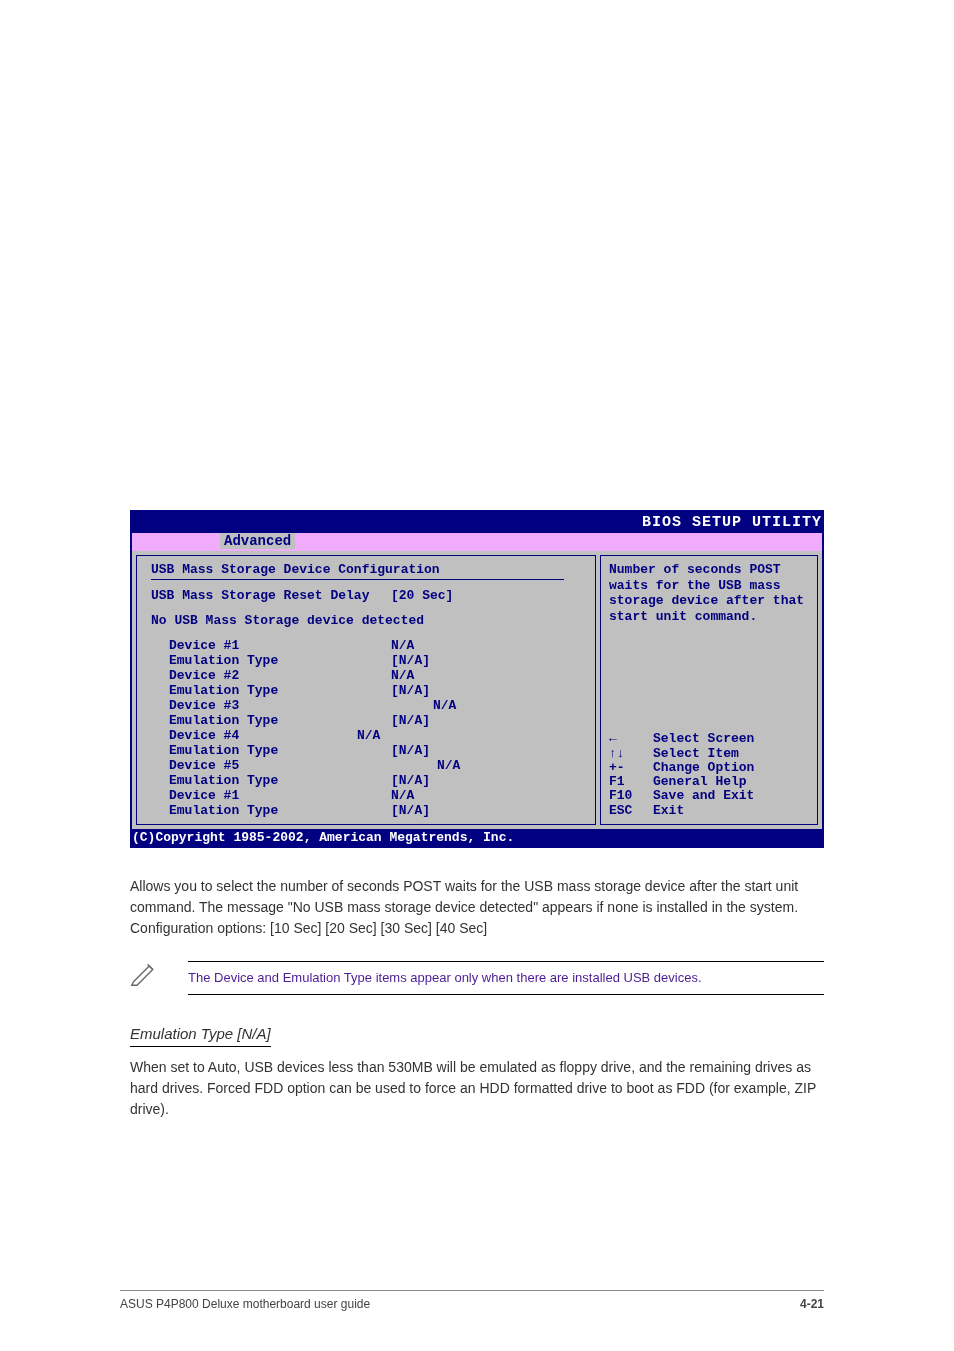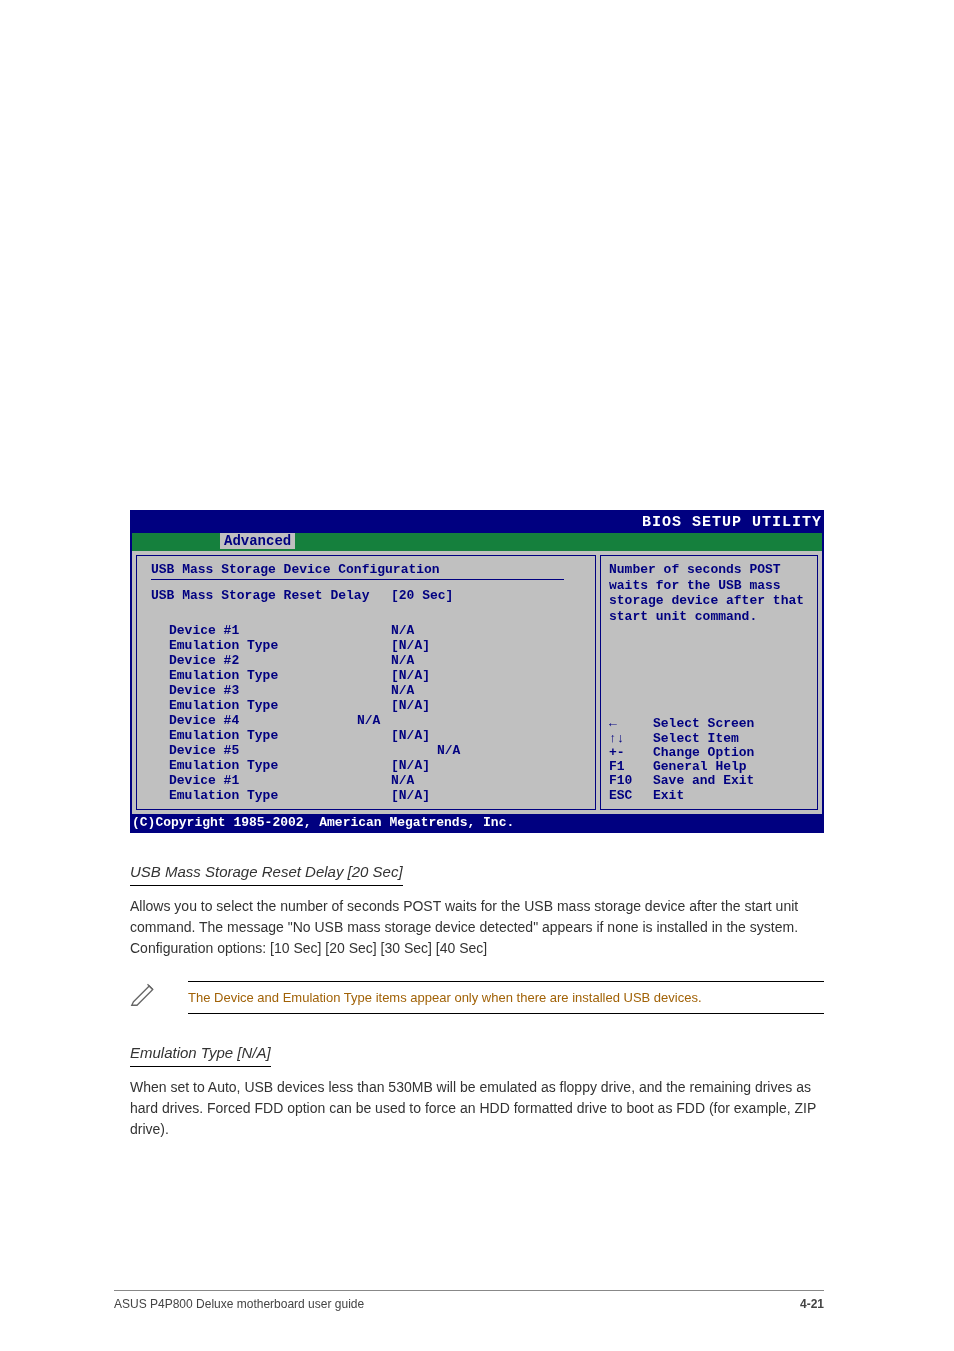--- a/index.html
+++ b/index.html
@@ -26,21 +26,21 @@
   }
   .bios-titlebar {
     background: #000080;
     color: #fff;
     text-align: right;
     font-size: 15px;
     letter-spacing: 1px;
     padding: 2px 0;
   }
   .bios-tabrow {
-    background: #15803d;
+    background: #f0abfc;
     padding: 0 88px;
     height: 18px;
   }
   .bios-tab {
     display: inline-block;
     background: #c0c0c0;
     color: #000080;
     padding: 0 4px;
     font-size: 14px;
   }
@@ -133,21 +133,21 @@
     flex: 1;
   }
   .note-hr {
     border: none;
     border-bottom: 1px solid #000;
     margin: 4px 0;
   }
   .page-footer {
     position: absolute;
     bottom: 40px;
-    left: 114px;
+    left: 120px;
     right: 130px;
     border-top: 1px solid #888;
     padding-top: 6px;
     font-family: Arial, Helvetica, sans-serif;
     font-size: 12px;
     color: #444;
     display: flex;
     justify-content: space-between;
   }
 </style>
@@ -163,28 +163,29 @@
     </div>
     <div class="bios-body">
       <div class="bios-left">
         <div class="section-title">USB Mass Storage Device Configuration</div>
         <hr class="hr-under">
         <div class="row">
           <span class="lbl">USB Mass Storage Reset Delay</span>
           <span class="val">[20 Sec]</span>
         </div>
         <div style="height:10px"></div>
+        <div class="row">No USB Mass Storage device detected</div>
         <div style="height:10px"></div>
 
         <div class="indent">
           <div class="row"><span class="lbl" style="width:222px">Device #1</span><span>N/A</span></div>
           <div class="row"><span class="lbl" style="width:222px">Emulation Type</span><span>[N/A]</span></div>
           <div class="row"><span class="lbl" style="width:222px">Device #2</span><span>N/A</span></div>
           <div class="row"><span class="lbl" style="width:222px">Emulation Type</span><span>[N/A]</span></div>
-          <div class="row"><span class="lbl" style="width:222px">Device #3</span><span>N/A</span></div>
+          <div class="row"><span class="lbl" style="width:264px">Device #3</span><span>N/A</span></div>
           <div class="row"><span class="lbl" style="width:222px">Emulation Type</span><span>[N/A]</span></div>
           <div class="row"><span class="lbl" style="width:188px">Device #4</span><span>N/A</span></div>
           <div class="row"><span class="lbl" style="width:222px">Emulation Type</span><span>[N/A]</span></div>
           <div class="row"><span class="lbl" style="width:268px">Device #5</span><span>N/A</span></div>
           <div class="row"><span class="lbl" style="width:222px">Emulation Type</span><span>[N/A]</span></div>
           <div class="row"><span class="lbl" style="width:222px">Device #1</span><span>N/A</span></div>
           <div class="row"><span class="lbl" style="width:222px">Emulation Type</span><span>[N/A]</span></div>
         </div>
       </div>
 
@@ -197,33 +198,32 @@
           <div class="nav-row"><span class="nav-key">F1</span><span>General Help</span></div>
           <div class="nav-row"><span class="nav-key">F10</span><span>Save and Exit</span></div>
           <div class="nav-row"><span class="nav-key">ESC</span><span>Exit</span></div>
         </div>
       </div>
     </div>
     <div class="bios-footer">(C)Copyright 1985-2002, American Megatrends, Inc.</div>
   </div>
 
   <div class="doc-text">
-    <div><span class="doc-heading">USB Mass Storage Reset Delay [20 Sec]</span></div>
     <div class="doc-para">Allows you to select the number of seconds POST waits for the USB mass storage device after the start unit command. The message "No USB mass storage device detected" appears if none is installed in the system. Configuration options: [10 Sec] [20 Sec] [30 Sec] [40 Sec]</div>
 
     <div class="note-block">
       <span class="note-icon">
         <svg viewBox="0 0 32 32" width="28" height="28">
           <path d="M4 26 L22 8 L26 12 L8 30 L2 30 Z" fill="none" stroke="#666" stroke-width="1.5"></path>
           <path d="M20 6 L26 12" stroke="#666" stroke-width="1.5"></path>
         </svg>
       </span>
       <div class="note-lines">
         <hr class="note-hr">
-        <div style="font-size:13px;color:#a16207;padding:2px 0;">The Device and Emulation Type items appear only when there are installed USB devices.</div>
+        <div style="font-size:13px;color:#4c1d95;padding:2px 0;">The Device and Emulation Type items appear only when there are installed USB devices.</div>
         <hr class="note-hr">
       </div>
     </div>
 
     <div><span class="doc-heading">Emulation Type [N/A]</span></div>
     <div class="doc-para">When set to Auto, USB devices less than 530MB will be emulated as floppy drive, and the remaining drives as hard drives. Forced FDD option can be used to force an HDD formatted drive to boot as FDD (for example, ZIP drive).</div>
   </div>
 
   <div class="page-footer">
     <span>ASUS P4P800 Deluxe motherboard user guide</span>

